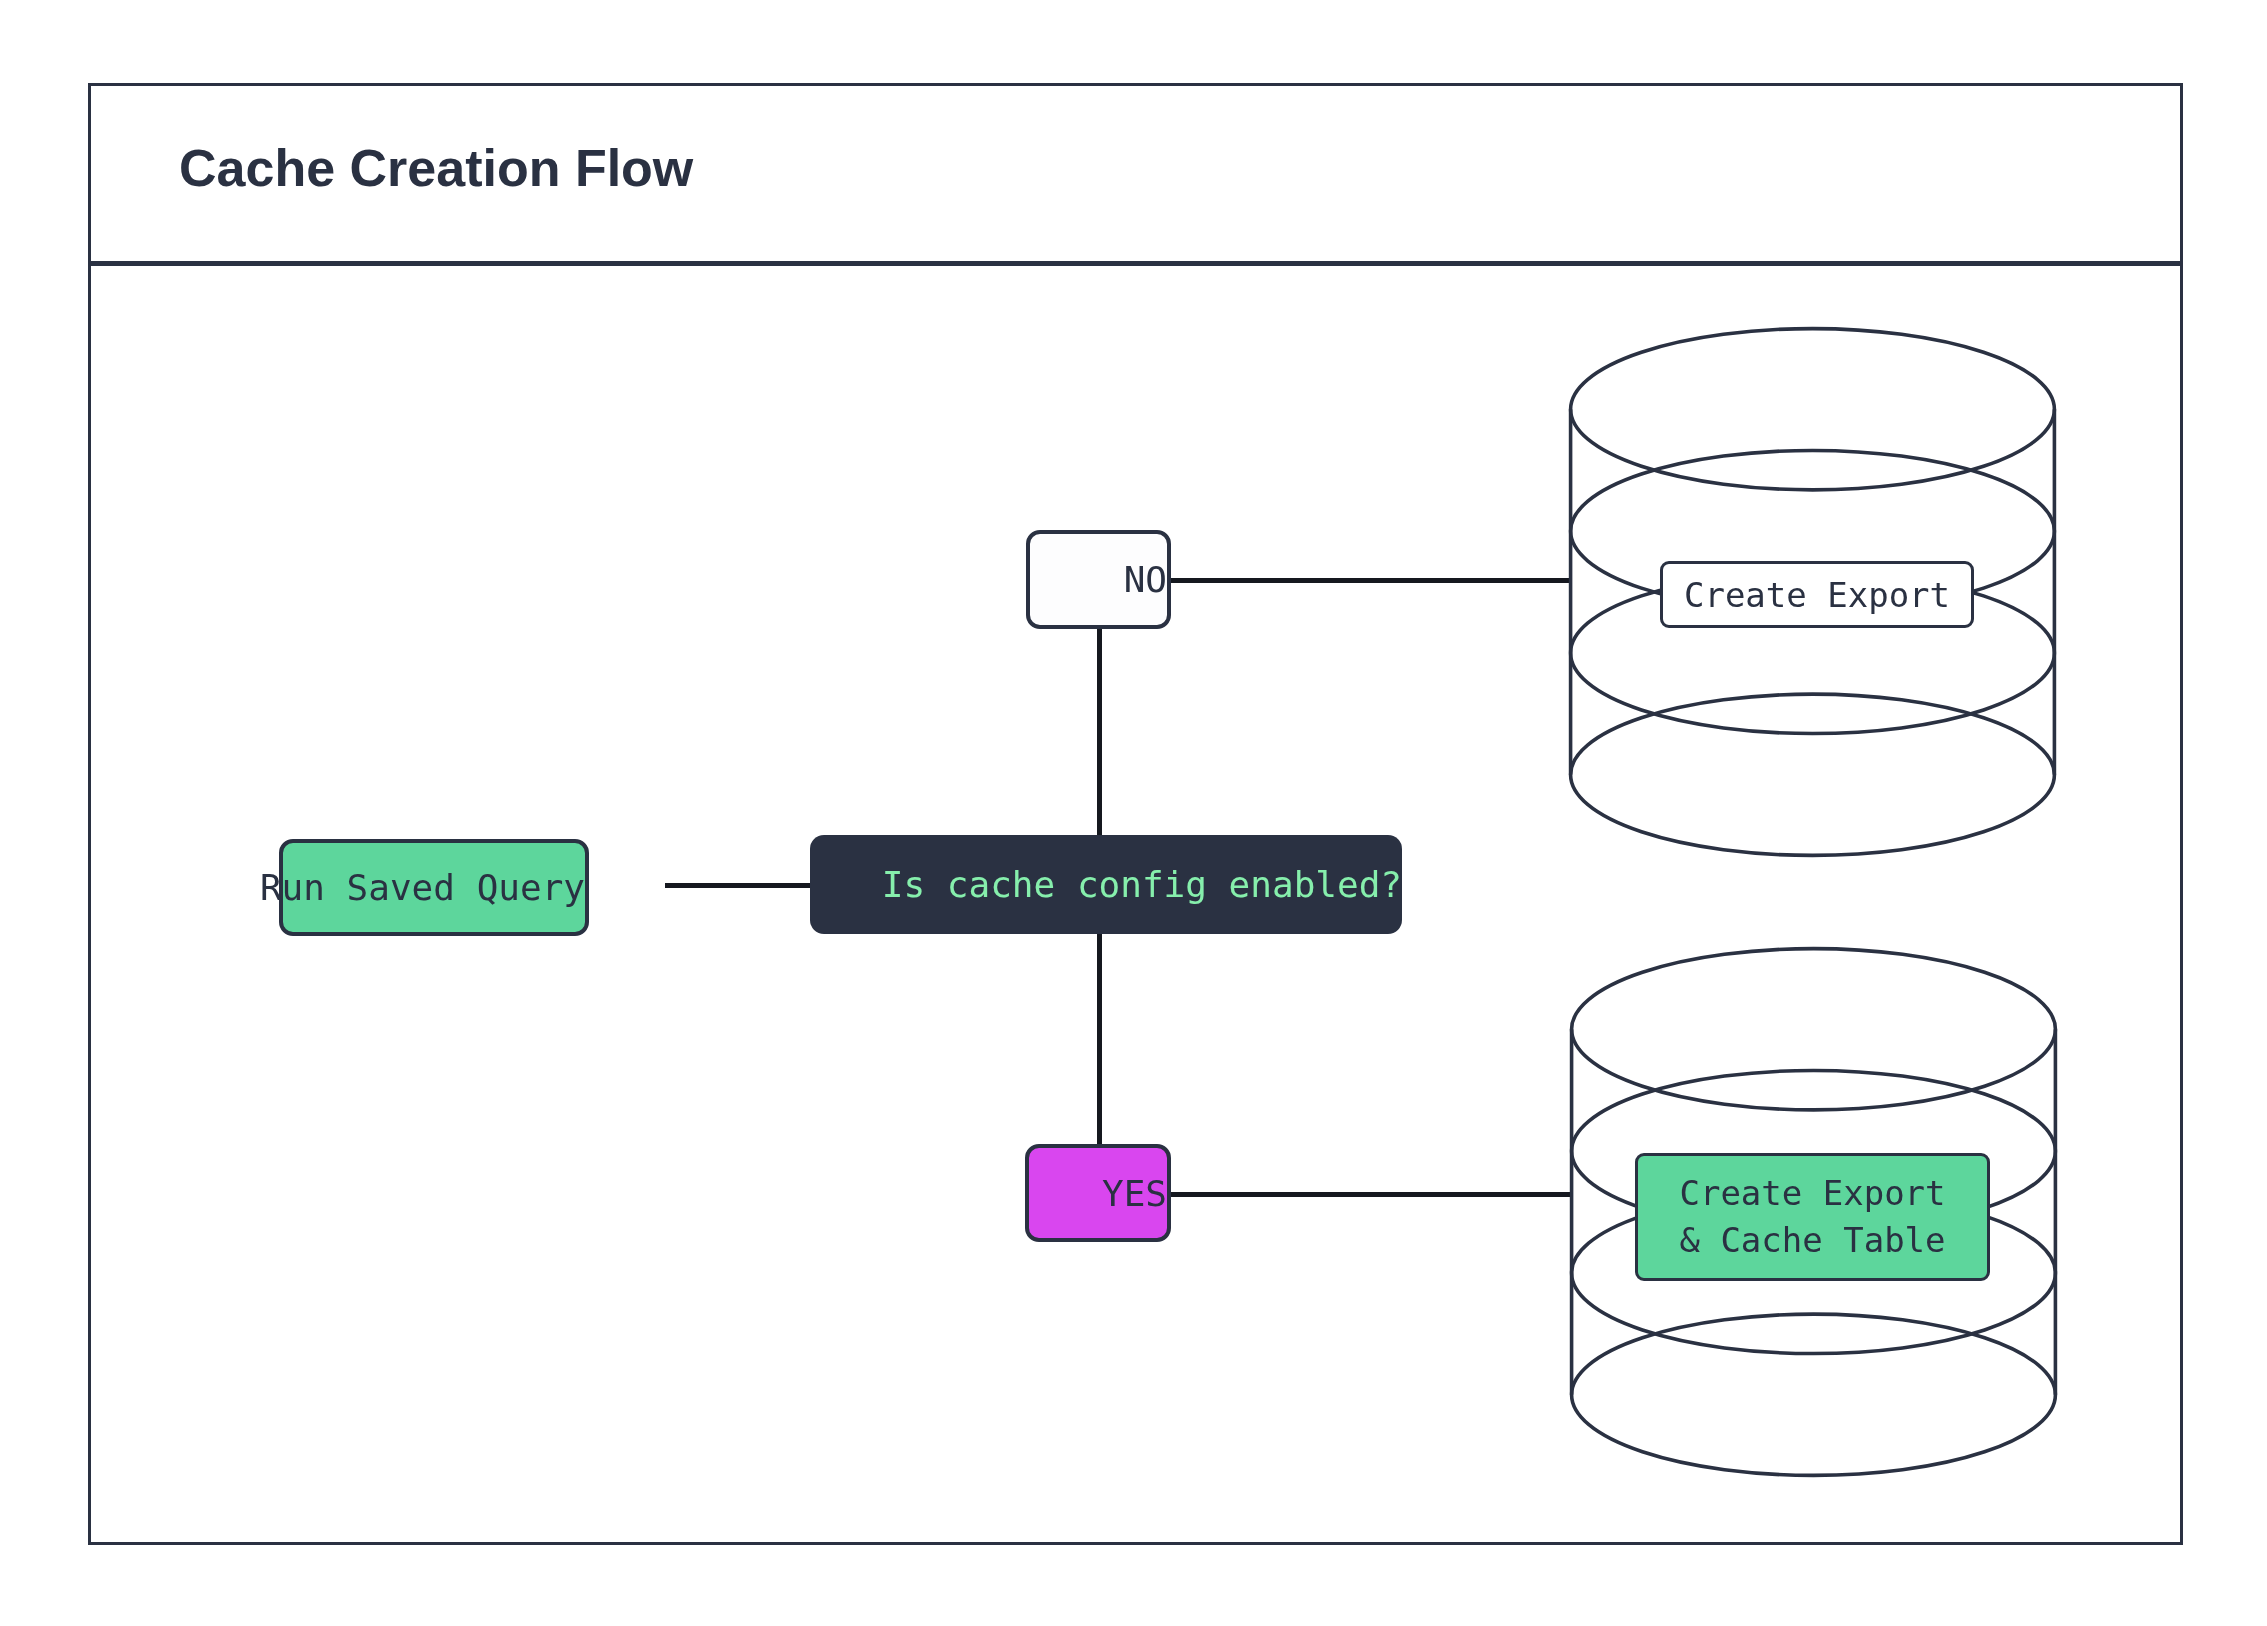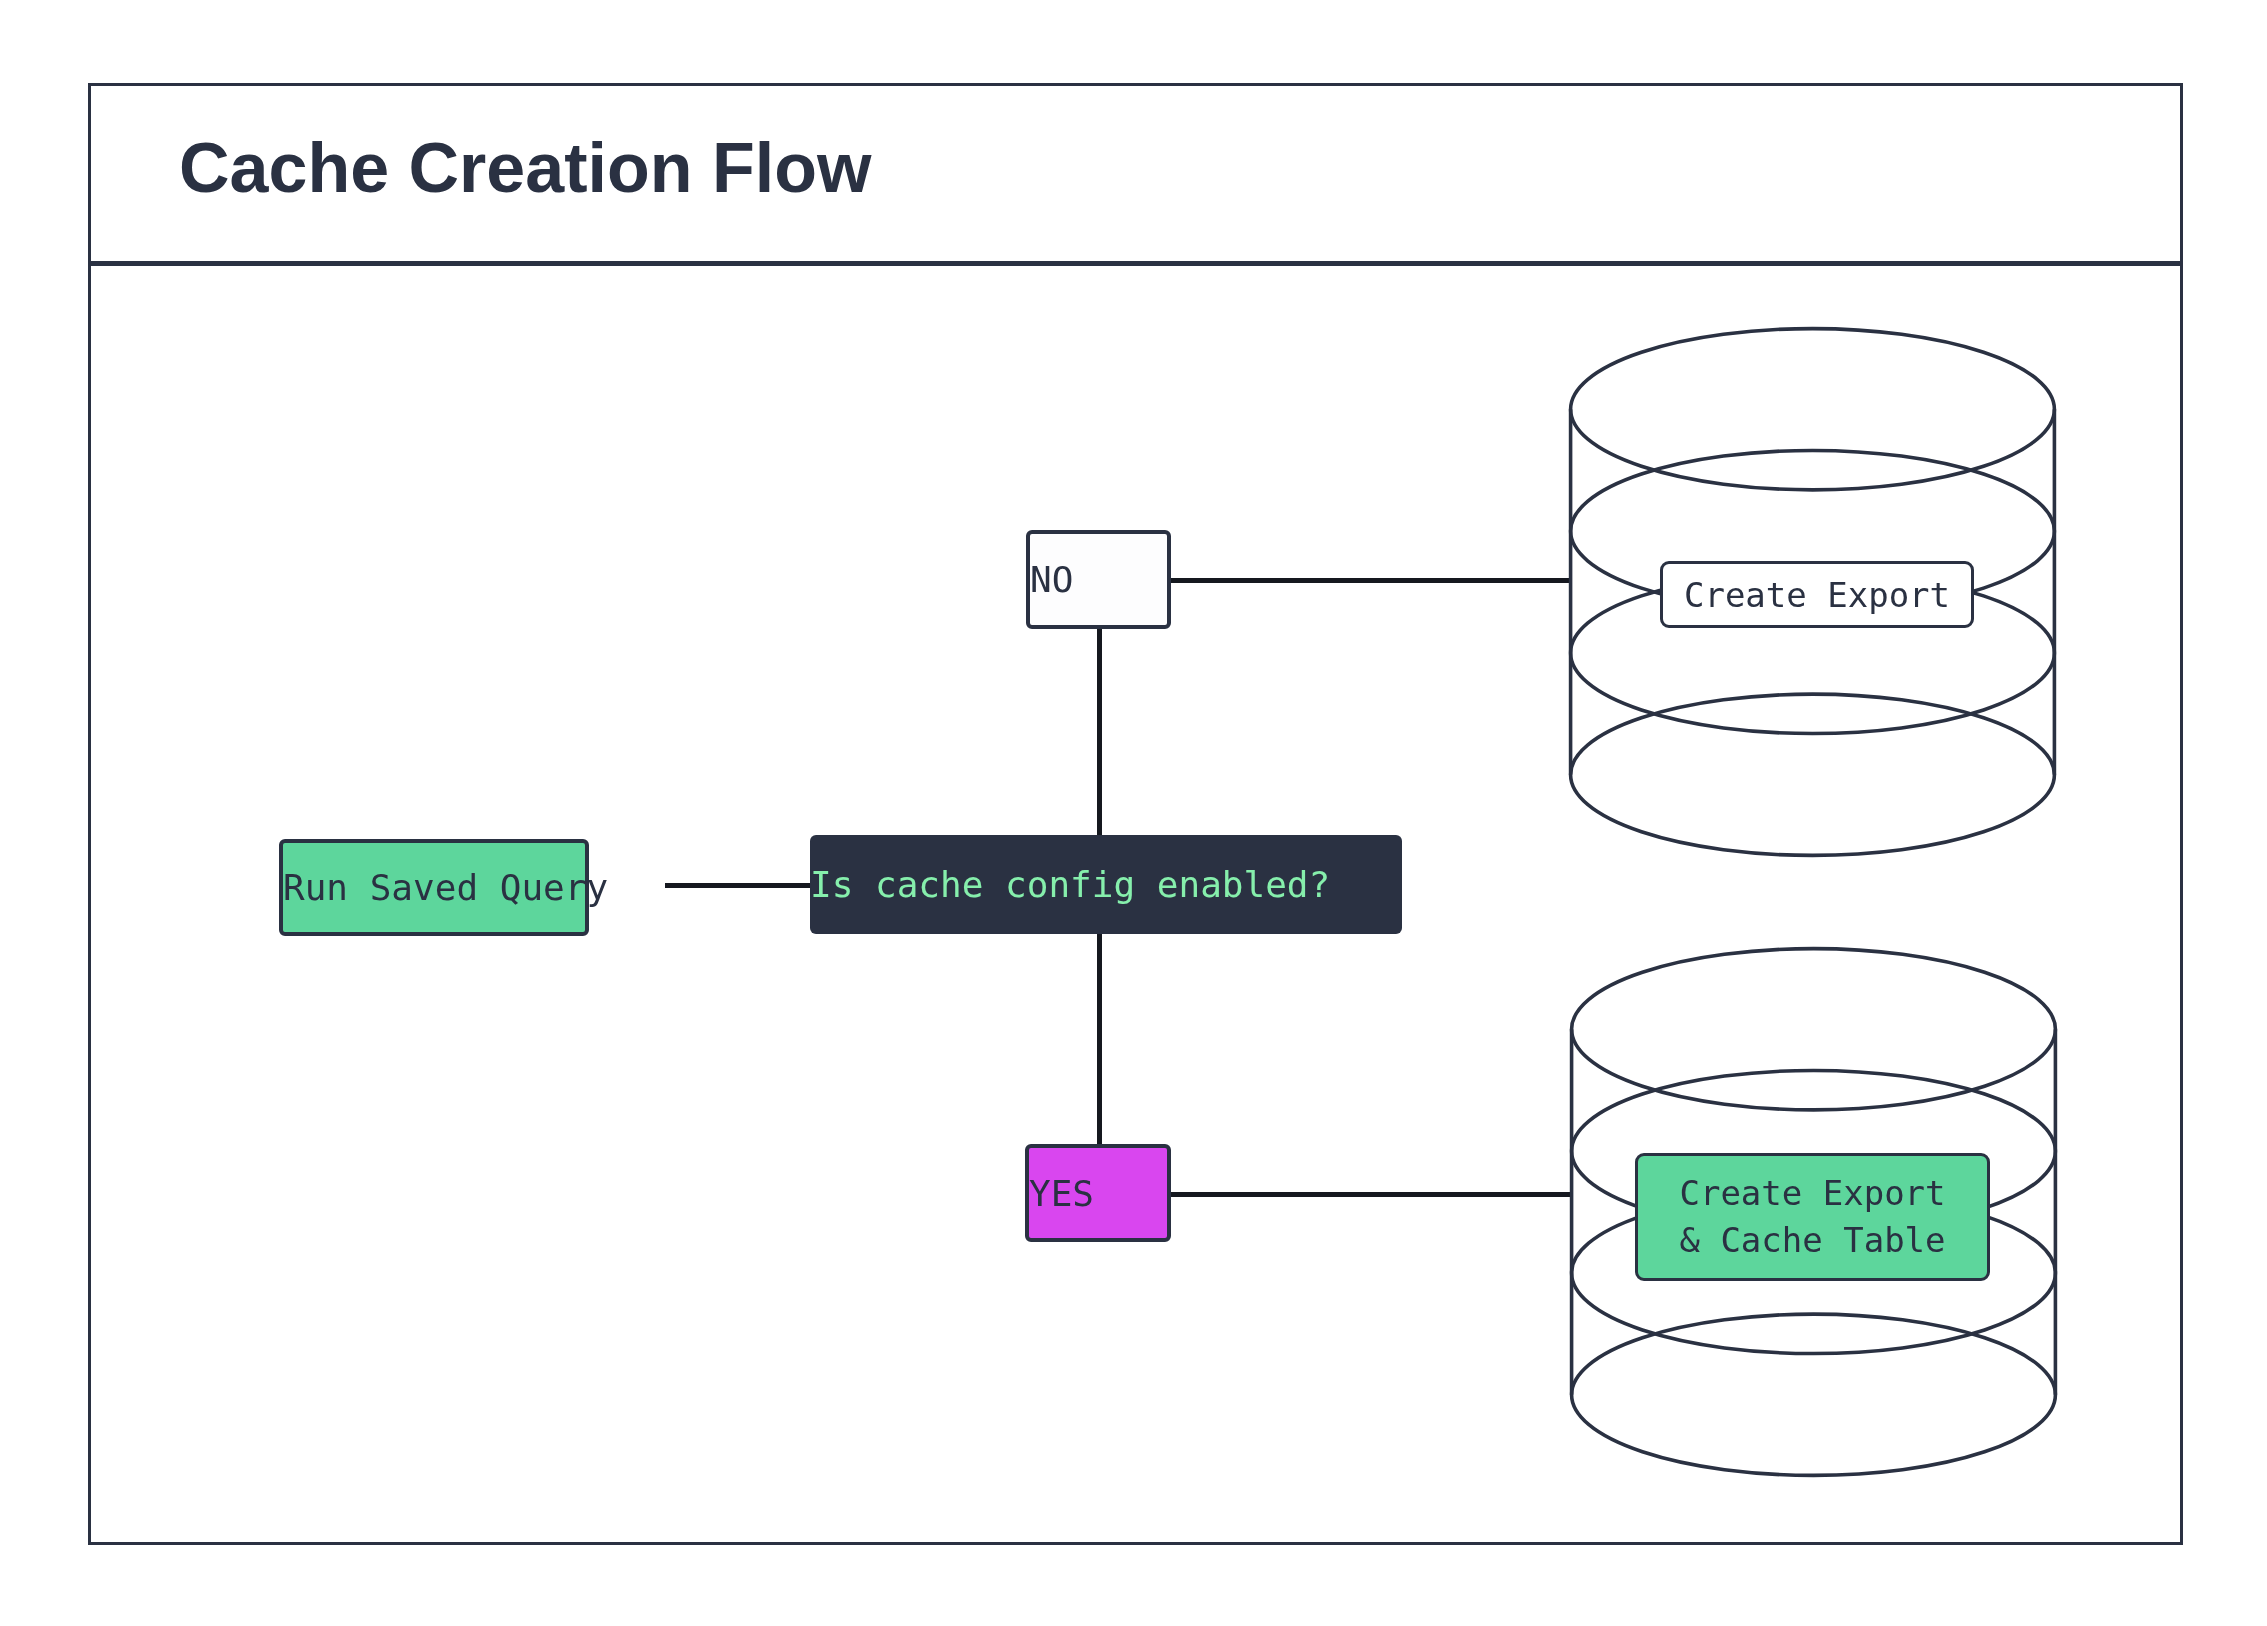--- a/index.html
+++ b/index.html
@@ -21,21 +21,21 @@
     width: 2095px; height: 1462px;
     border: 3.6px solid #2a3142;
     background: #ffffff;
   }
 
   .page-title {
     position: absolute;
     left: 179px; top: 131px;
     font-family: "Liberation Sans", sans-serif;
     font-weight: 700;
-    font-size: 70px;
+    font-size: 52px;
     line-height: 75px;
     letter-spacing: 0px;
     color: #2a3142;
     white-space: nowrap;
   }
 
   .divider {
     position: absolute;
     left: 88px; top: 261px;
     width: 2095px; height: 4.5px;
@@ -46,22 +46,22 @@
   .conn-start-decision { left: 665px;  top: 883px;  width: 146px; height: 4.5px; }
   .conn-decision-no    { left: 1097px; top: 628px;  width: 4.5px;   height: 209px; }
   .conn-decision-yes   { left: 1097px; top: 931px; width: 4.5px;   height: 214px; }
   .conn-no-db          { left: 1171px; top: 578px;  width: 398px; height: 4.5px; }
   .conn-yes-db         { left: 1171px; top: 1192px; width: 399px; height: 4.5px; }
 
   .node {
     position: absolute;
     display: flex;
     align-items: center;
-    justify-content: flex-start;
-    border-radius: 6px;
+    justify-content: flex-end;
+    border-radius: 14px;
     font-size: 36px;
     white-space: nowrap;
   }
   .node-start {
     left: 279px; top: 839px; width: 310px; height: 97px;
     background: #5dd69c;
     border: 4.5px solid #2a3142;
   }
   .node-decision {
     left: 810px; top: 835px; width: 592px; height: 99px;

